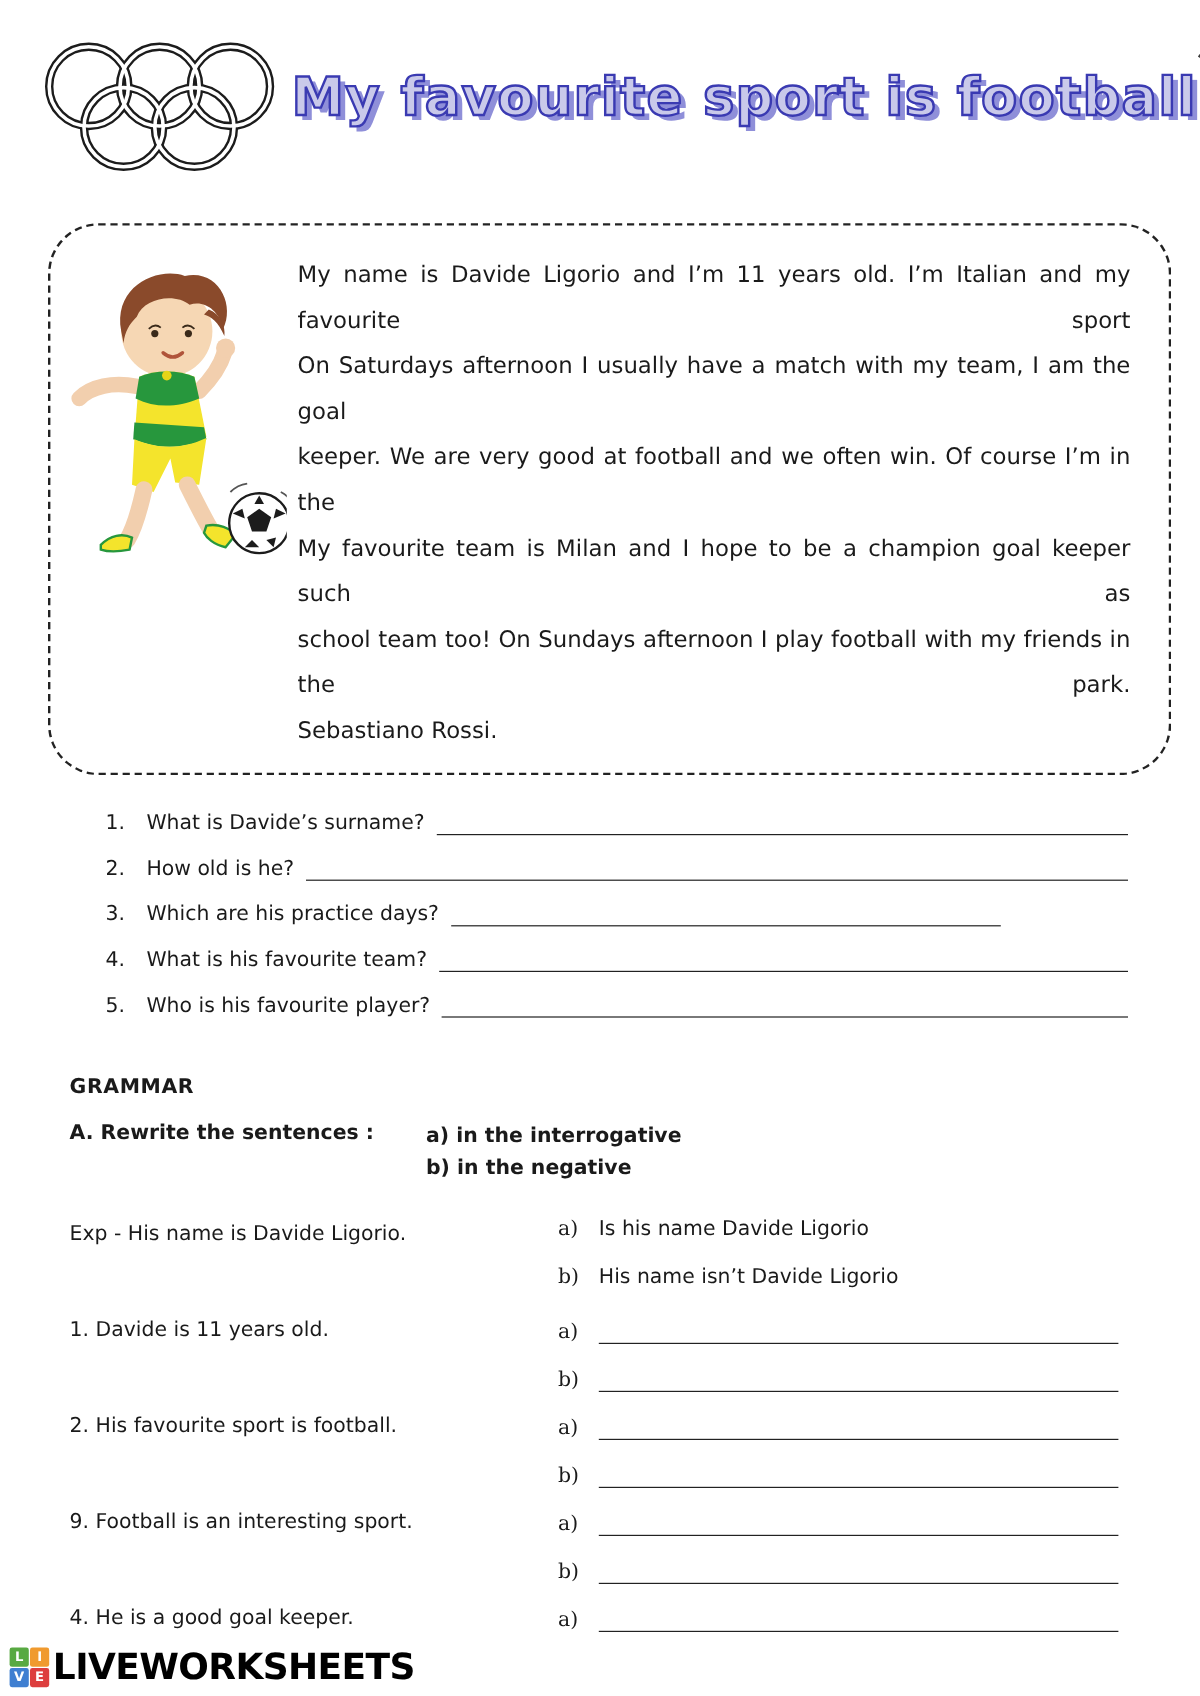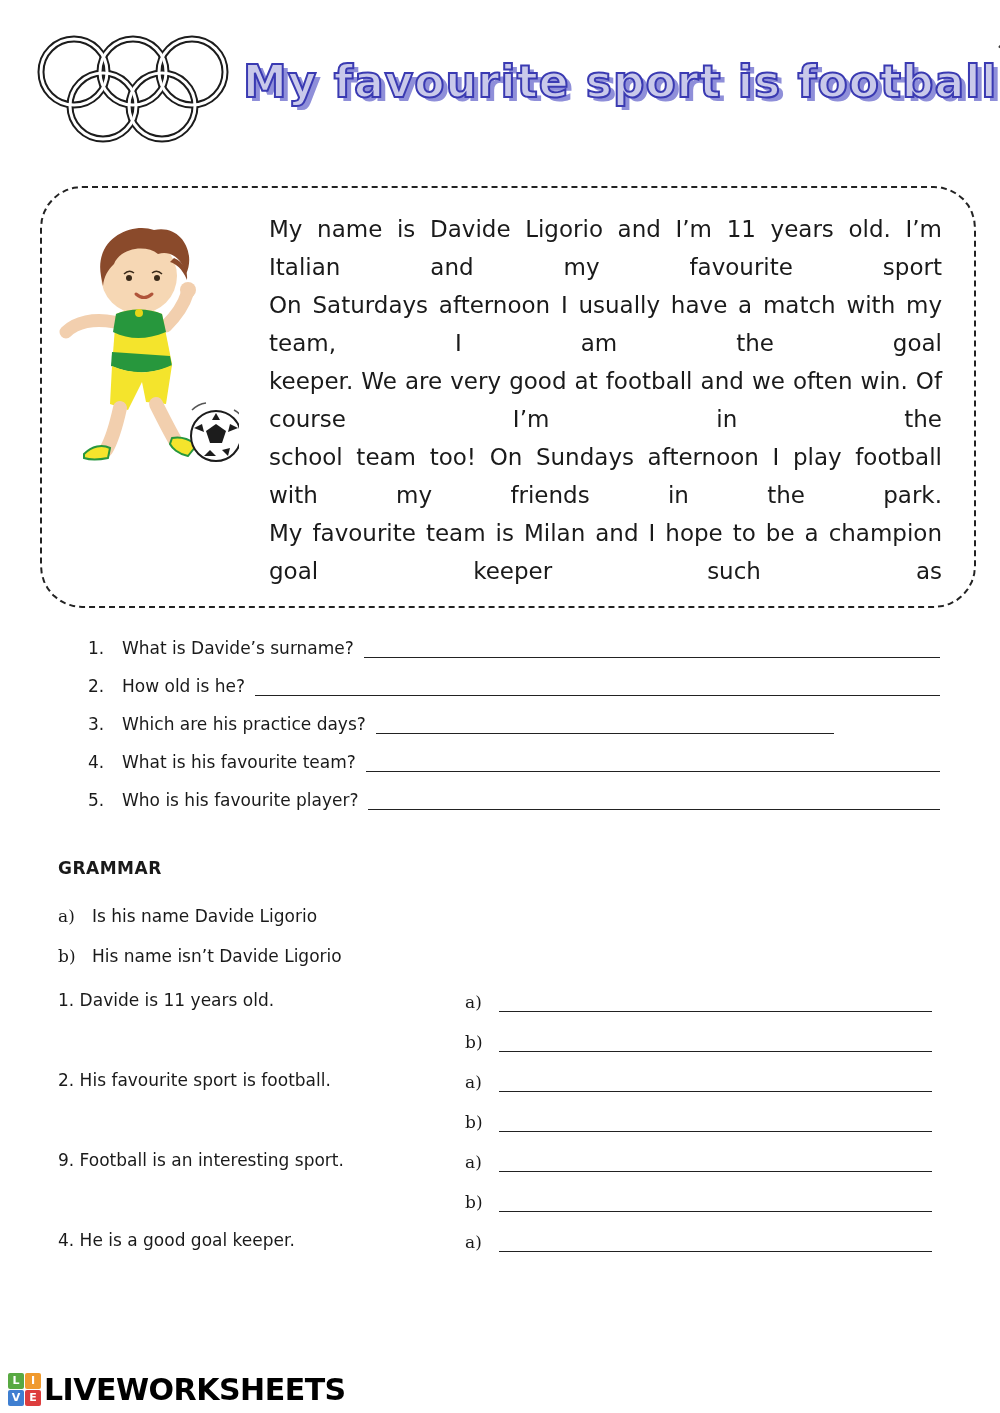--- a/index.html
+++ b/index.html
@@ -29,21 +29,21 @@
   
   .passage-box {
     margin:6px 24px 0 40px;
     border:2px dashed #222;
     border-radius:42px;
     padding:22px 18px 16px 12px;
     display:flex; align-items:flex-start;
     min-height:336px;
   }
   .boy-wrap { width:188px; flex:none; margin-top:4px; }
-  .passage-text { flex:1; margin-left:27px; margin-right:14px; font-size:23px; }
+  .passage-text { flex:1; margin-left:6px; margin-right:14px; font-size:19px; }
   .passage-line { line-height:38px; text-align:justify; text-align-last:justify; white-space:normal; }
   .passage-line.para-end { text-align-last:left; }
 
   
   .questions { list-style:none; margin:24px 60px 0 88px; padding:0; }
   .question-row { display:flex; align-items:flex-end; height:26px; margin-bottom:12px; font-size:17px; }
   .q-num { width:34px; flex:none; }
   .q-text { flex:none; white-space:nowrap; padding-right:10px; }
   .answer-line { flex:1; border-bottom:1.7px solid #222; height:19px; }
   .questions .question-row:nth-child(3) .answer-line { margin-right:106px; }
@@ -160,22 +160,23 @@
       <path d="M174 242 L 168 236 L 176 234 Z" fill="#1c1c1c"></path>
 
       <path d="M138 196 q6 -6 14 -7" stroke="#555" stroke-width="1.5" fill="none"></path>
       <path d="M180 196 q8 4 10 12" stroke="#555" stroke-width="1.5" fill="none"></path>
     </svg>
   </div>
   <div class="passage-text">
       <div class="passage-line">My name is Davide Ligorio and I’m 11 years old. I’m Italian and my favourite sport</div>
       <div class="passage-line">On Saturdays afternoon I usually have a match with my team, I am the goal</div>
       <div class="passage-line">keeper. We are very good at football and we often win. Of course I’m in the</div>
+      <div class="passage-line">My favourite team is Milan and I hope to be a champion goal keeper such as</div>
       <div class="passage-line">school team too! On Sundays afternoon I play football with my friends in the park.</div>
-      <div class="passage-line">My favourite team is Milan and I hope to be a champion goal keeper such as</div>
+      <div class="passage-line para-end">Sebastiano Rossi.</div>
     </div>
 </div>
 
 <ul class="questions">
     <li class="question-row">
       <span class="q-num">1.</span>
       <span class="q-text">What is Davide’s surname?</span>
       <span class="answer-line"></span>
     </li>
     <li class="question-row">
@@ -196,23 +197,31 @@
     <li class="question-row">
       <span class="q-num">5.</span>
       <span class="q-text">Who is his favourite player?</span>
       <span class="answer-line"></span>
     </li>
   </ul>
 
 <div class="grammar">
   <div class="grammar-heading">GRAMMAR</div>
 
+  <div class="instruction-row">
+    <div class="instr-left">A. Rewrite the sentences :</div>
+    <div class="instr-options">
+      <div>a) in the interrogative</div>
+      <div>b) in the negative</div>
+    </div>
+  </div>
 
   <div class="grammar-rows">
     <div class="grammar-row example">
+      <div class="g-left">Exp - His name is Davide Ligorio.</div>
       <div class="g-right">
         <div class="g-line texty">
           <span class="g-label">a)</span>
           <span class="g-answer">Is his name Davide Ligorio</span>
         </div>
         <div class="g-line texty">
           <span class="g-label">b)</span>
           <span class="g-answer">His name isn’t Davide Ligorio</span>
         </div>
       </div>

